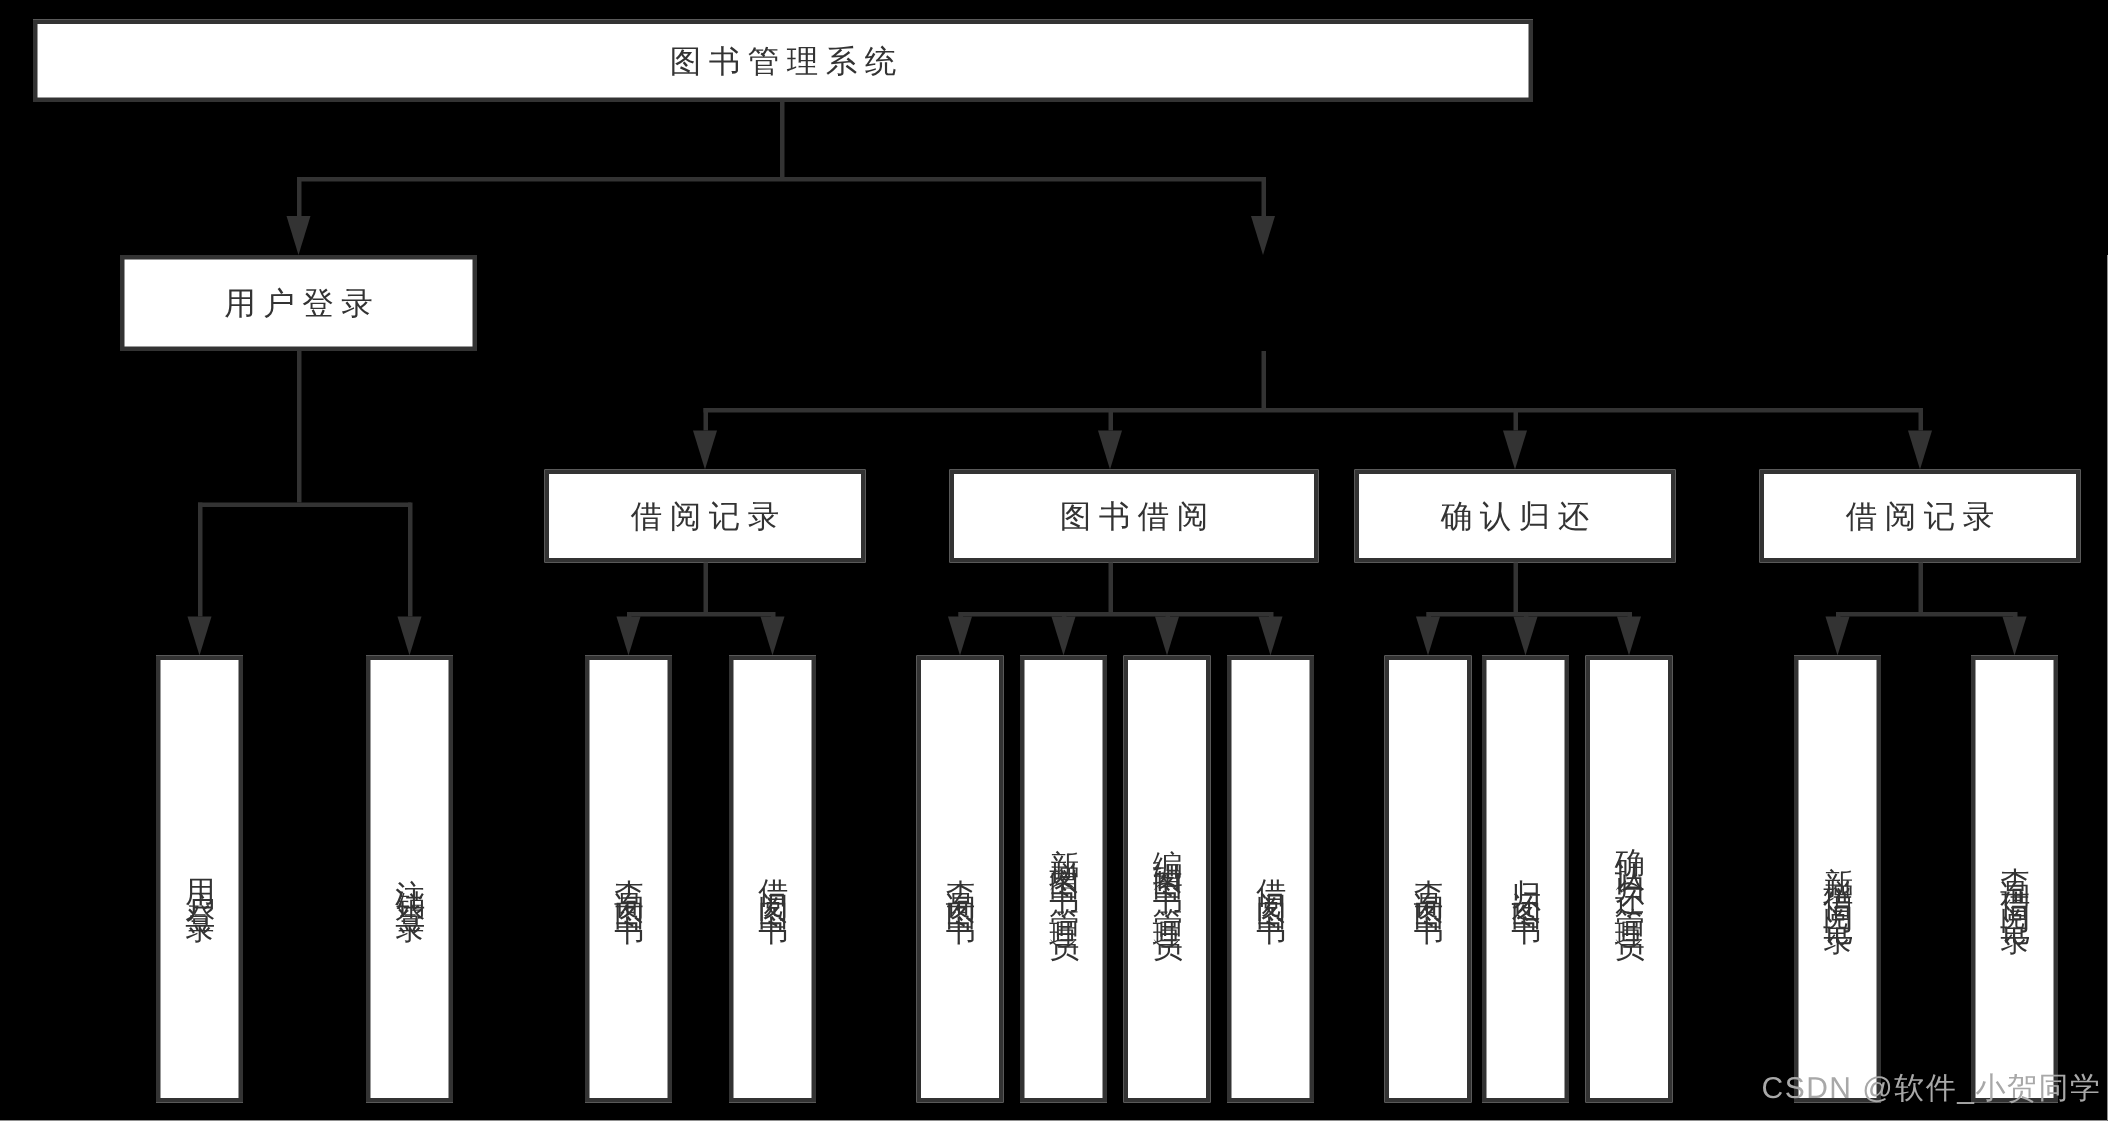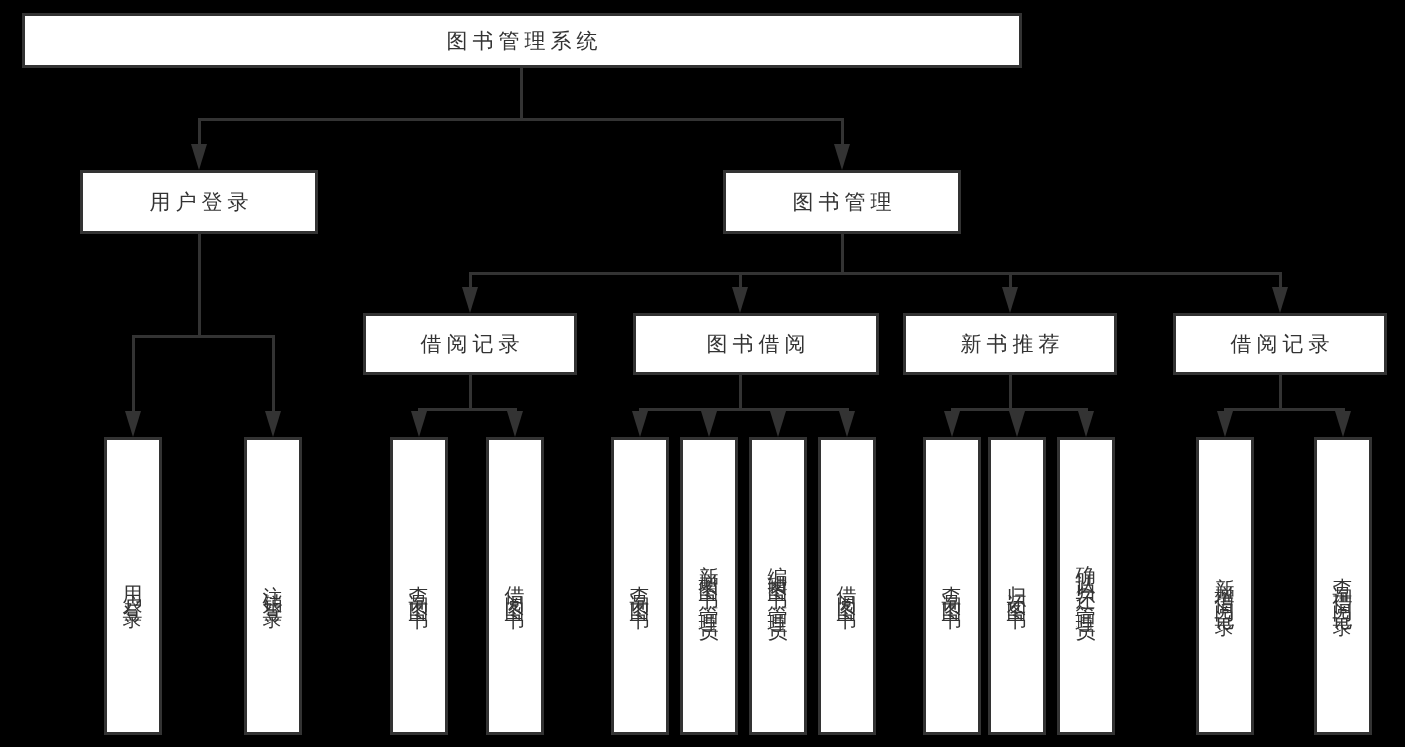--- a/index.html
+++ b/index.html
@@ -59,21 +59,20 @@
   <div class="box" style="left:22px;top:13px;width:1000px;height:55px">图书管理系统</div>
 
   <div class="vline" style="left:520px;top:68px;height:50px"></div>
   <div class="hline" style="left:198px;top:118px;width:645px"></div>
   <div class="vline" style="left:198px;top:118px;height:28px"></div>
   <div class="arrow" style="left:191px;top:144px"></div>
   <div class="vline" style="left:841px;top:118px;height:28px"></div>
   <div class="arrow" style="left:834px;top:144px"></div>
 
   <div class="box" style="left:80px;top:170px;width:238px;height:64px">用户登录</div>
-  <div class="box" style="left:723px;top:170px;width:238px;height:64px">图书管理</div>
 
   <div class="vline" style="left:198px;top:234px;height:101px"></div>
   <div class="hline" style="left:132px;top:335px;width:142px"></div>
   <div class="vline" style="left:132px;top:335px;height:76px"></div>
   <div class="arrow" style="left:125px;top:411px"></div>
   <div class="vline" style="left:272px;top:335px;height:76px"></div>
   <div class="arrow" style="left:265px;top:411px"></div>
 
   <div class="vline" style="left:841px;top:234px;height:38px"></div>
   <div class="hline" style="left:469px;top:272px;width:812px"></div>
@@ -81,21 +80,21 @@
   <div class="arrow" style="left:462px;top:287px"></div>
   <div class="vline" style="left:739px;top:272px;height:15px"></div>
   <div class="arrow" style="left:732px;top:287px"></div>
   <div class="vline" style="left:1009px;top:272px;height:15px"></div>
   <div class="arrow" style="left:1002px;top:287px"></div>
   <div class="vline" style="left:1279px;top:272px;height:15px"></div>
   <div class="arrow" style="left:1272px;top:287px"></div>
 
   <div class="box" style="left:363px;top:313px;width:214px;height:62px">借阅记录</div>
   <div class="box" style="left:633px;top:313px;width:246px;height:62px">图书借阅</div>
-  <div class="box" style="left:903px;top:313px;width:214px;height:62px">新书推荐</div>
+  <div class="box" style="left:903px;top:313px;width:214px;height:62px">确认归还</div>
   <div class="box" style="left:1173px;top:313px;width:214px;height:62px">借阅记录</div>
 
   <div class="vline" style="left:469px;top:375px;height:33px"></div>
   <div class="hline" style="left:418px;top:408px;width:98px"></div>
   <div class="vline" style="left:418px;top:408px;height:4px"></div>
   <div class="arrow" style="left:411px;top:411px"></div>
   <div class="vline" style="left:514px;top:408px;height:4px"></div>
   <div class="arrow" style="left:507px;top:411px"></div>
 
   <div class="vline" style="left:739px;top:375px;height:33px"></div>
@@ -136,14 +135,15 @@
   <div class="box vbox" style="left:749px;top:437px;width:58px;height:298px">编辑图书（管理员）</div>
   <div class="box vbox" style="left:818px;top:437px;width:58px;height:298px">借阅图书</div>
 
   <div class="box vbox" style="left:923px;top:437px;width:58px;height:298px">查询图书</div>
   <div class="box vbox" style="left:988px;top:437px;width:58px;height:298px">归还图书</div>
   <div class="box vbox" style="left:1057px;top:437px;width:58px;height:298px">确认归还（管理员）</div>
 
   <div class="box vbox" style="left:1196px;top:437px;width:58px;height:298px">新增借阅记录</div>
   <div class="box vbox" style="left:1314px;top:437px;width:58px;height:298px">查询借阅记录</div>
 
+  <div class="watermark">CSDN @软件_小贺同学</div>
 
 </div>
 
 </body></html>

